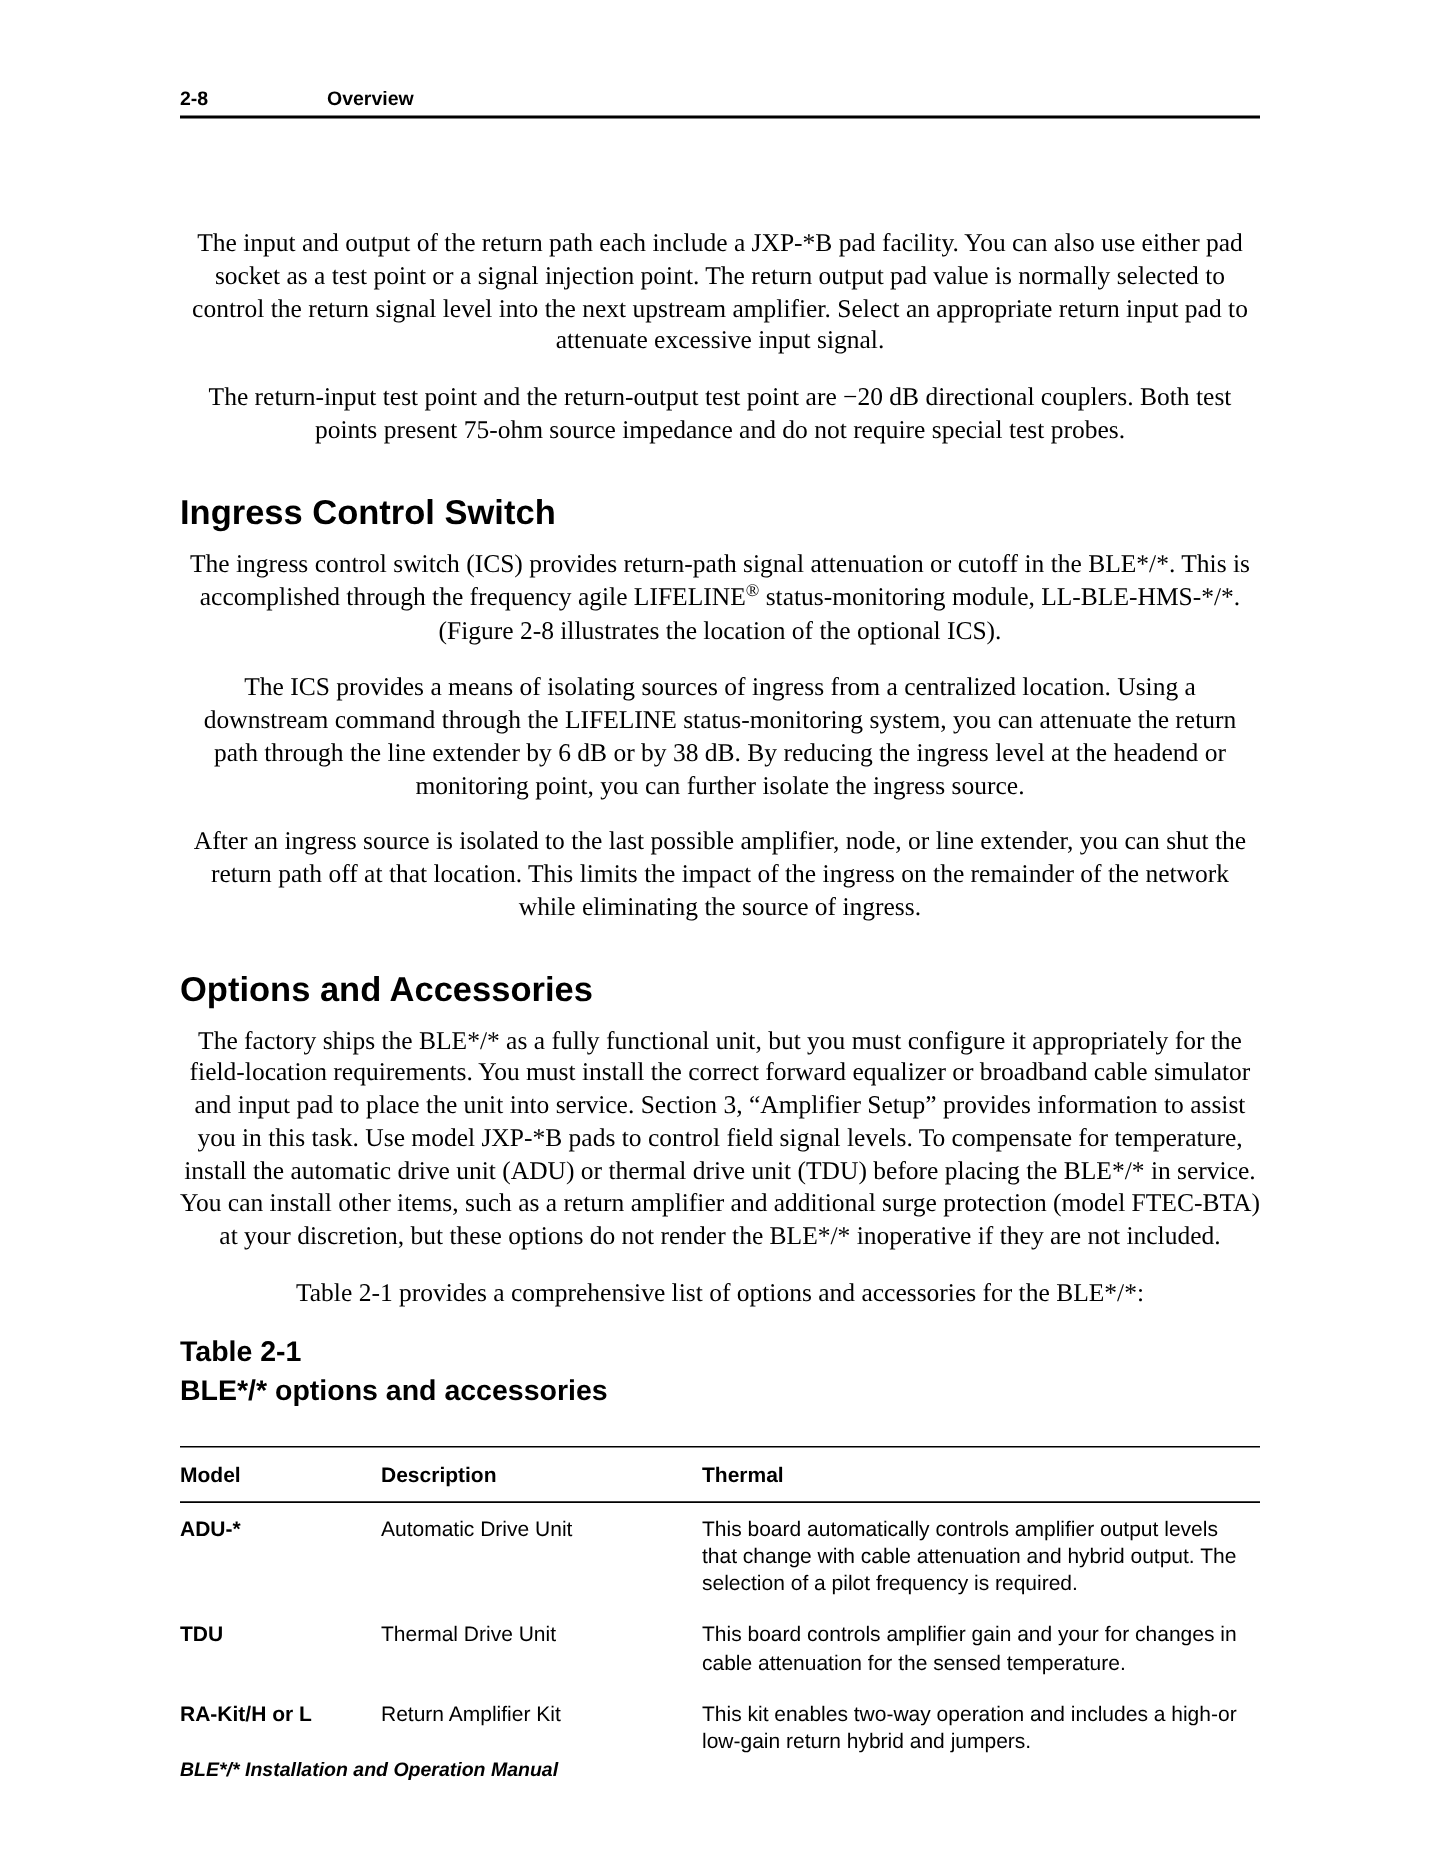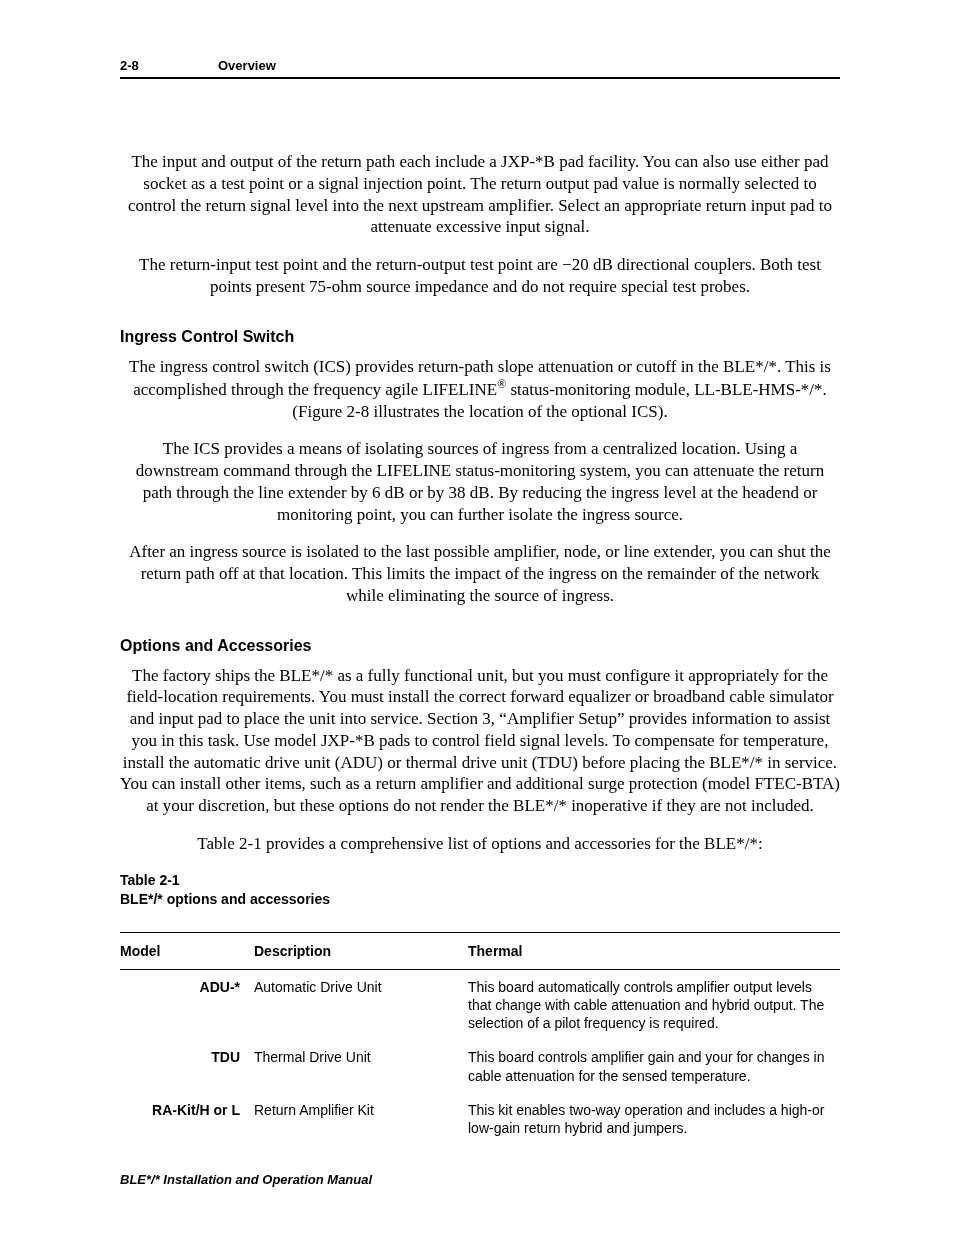--- a/index.html
+++ b/index.html
@@ -31,27 +31,27 @@
   }
   .body p {
     font-size: 17px;
     line-height: 1.28;
     margin: 0 0 16px 0;
     text-align: center;
   }
   h2.section {
     font-family: Arial, Helvetica, sans-serif;
     font-weight: bold;
-    font-size: 16px;
+    font-size: 23px;
     margin: 30px 0 10px 0;
   }
   .table-caption {
     font-family: Arial, Helvetica, sans-serif;
     font-weight: bold;
-    font-size: 14px;
+    font-size: 19px;
     line-height: 1.4;
     margin-top: 14px;
     margin-bottom: 22px;
   }
   table.opts {
     width: 100%;
     border-collapse: collapse;
     font-family: Arial, Helvetica, sans-serif;
     font-size: 14px;
   }
@@ -63,21 +63,21 @@
     padding: 10px 8px 10px 0;
     vertical-align: top;
   }
   table.opts tbody td {
     padding: 8px 14px 8px 0;
     vertical-align: top;
     line-height: 1.3;
   }
   table.opts th.col-model, table.opts td.col-model { width: 120px; margin-left: 48px; }
   table.opts th.col-desc,  table.opts td.col-desc  { width: 200px; }
-  table.opts td.col-model { font-weight: bold; text-align: right; }
+  table.opts td.col-model { font-weight: bold; }
   .footer {
     position: absolute;
     left: 120px;
     bottom: 48px;
     font-family: Arial, Helvetica, sans-serif;
     font-weight: bold;
     font-size: 13px;
     font-style: italic;
   }
   sup { font-size: 0.7em; }
@@ -91,21 +91,21 @@
     <span class="pageno">2-8</span>
     <span>Overview</span>
   </div>
 
   <div class="body">
     <p>The input and output of the return path each include a JXP-*B pad facility. You can also use either pad socket as a test point or a signal injection point. The return output pad value is normally selected to control the return signal level into the next upstream amplifier. Select an appropriate return input pad to attenuate excessive input signal.</p>
     <p>The return-input test point and the return-output test point are −20 dB directional couplers. Both test points present 75-ohm source impedance and do not require special test probes.</p>
 
     <h2 class="section">Ingress Control Switch</h2>
     <p>
-      <span>The ingress control switch (ICS) provides return-path slope attenuation or cutoff in the BLE*/*. This is accomplished through the frequency agile LIFELINE</span><sup>®</sup><span> status-monitoring module, LL-BLE-HMS-*/*. (Figure 2-8 illustrates the location of the optional ICS).</span>
+      <span>The ingress control switch (ICS) provides return-path signal attenuation or cutoff in the BLE*/*. This is accomplished through the frequency agile LIFELINE</span><sup>®</sup><span> status-monitoring module, LL-BLE-HMS-*/*. (Figure 2-8 illustrates the location of the optional ICS).</span>
     </p>
     <p>The ICS provides a means of isolating sources of ingress from a centralized location. Using a downstream command through the LIFELINE status-monitoring system, you can attenuate the return path through the line extender by 6 dB or by 38 dB. By reducing the ingress level at the headend or monitoring point, you can further isolate the ingress source.</p>
     <p>After an ingress source is isolated to the last possible amplifier, node, or line extender, you can shut the return path off at that location. This limits the impact of the ingress on the remainder of the network while eliminating the source of ingress.</p>
 
     <h2 class="section">Options and Accessories</h2>
     <p>The factory ships the BLE*/* as a fully functional unit, but you must configure it appropriately for the field-location requirements. You must install the correct forward equalizer or broadband cable simulator and input pad to place the unit into service. Section 3, “Amplifier Setup” provides information to assist you in this task. Use model JXP-*B pads to control field signal levels. To compensate for temperature, install the automatic drive unit (ADU) or thermal drive unit (TDU) before placing the BLE*/* in service. You can install other items, such as a return amplifier and additional surge protection (model FTEC-BTA) at your discretion, but these options do not render the BLE*/* inoperative if they are not included.</p>
     <p>Table 2-1 provides a comprehensive list of options and accessories for the BLE*/*:</p>
 
     <div class="table-caption">
       <span>Table 2-1</span><br>

